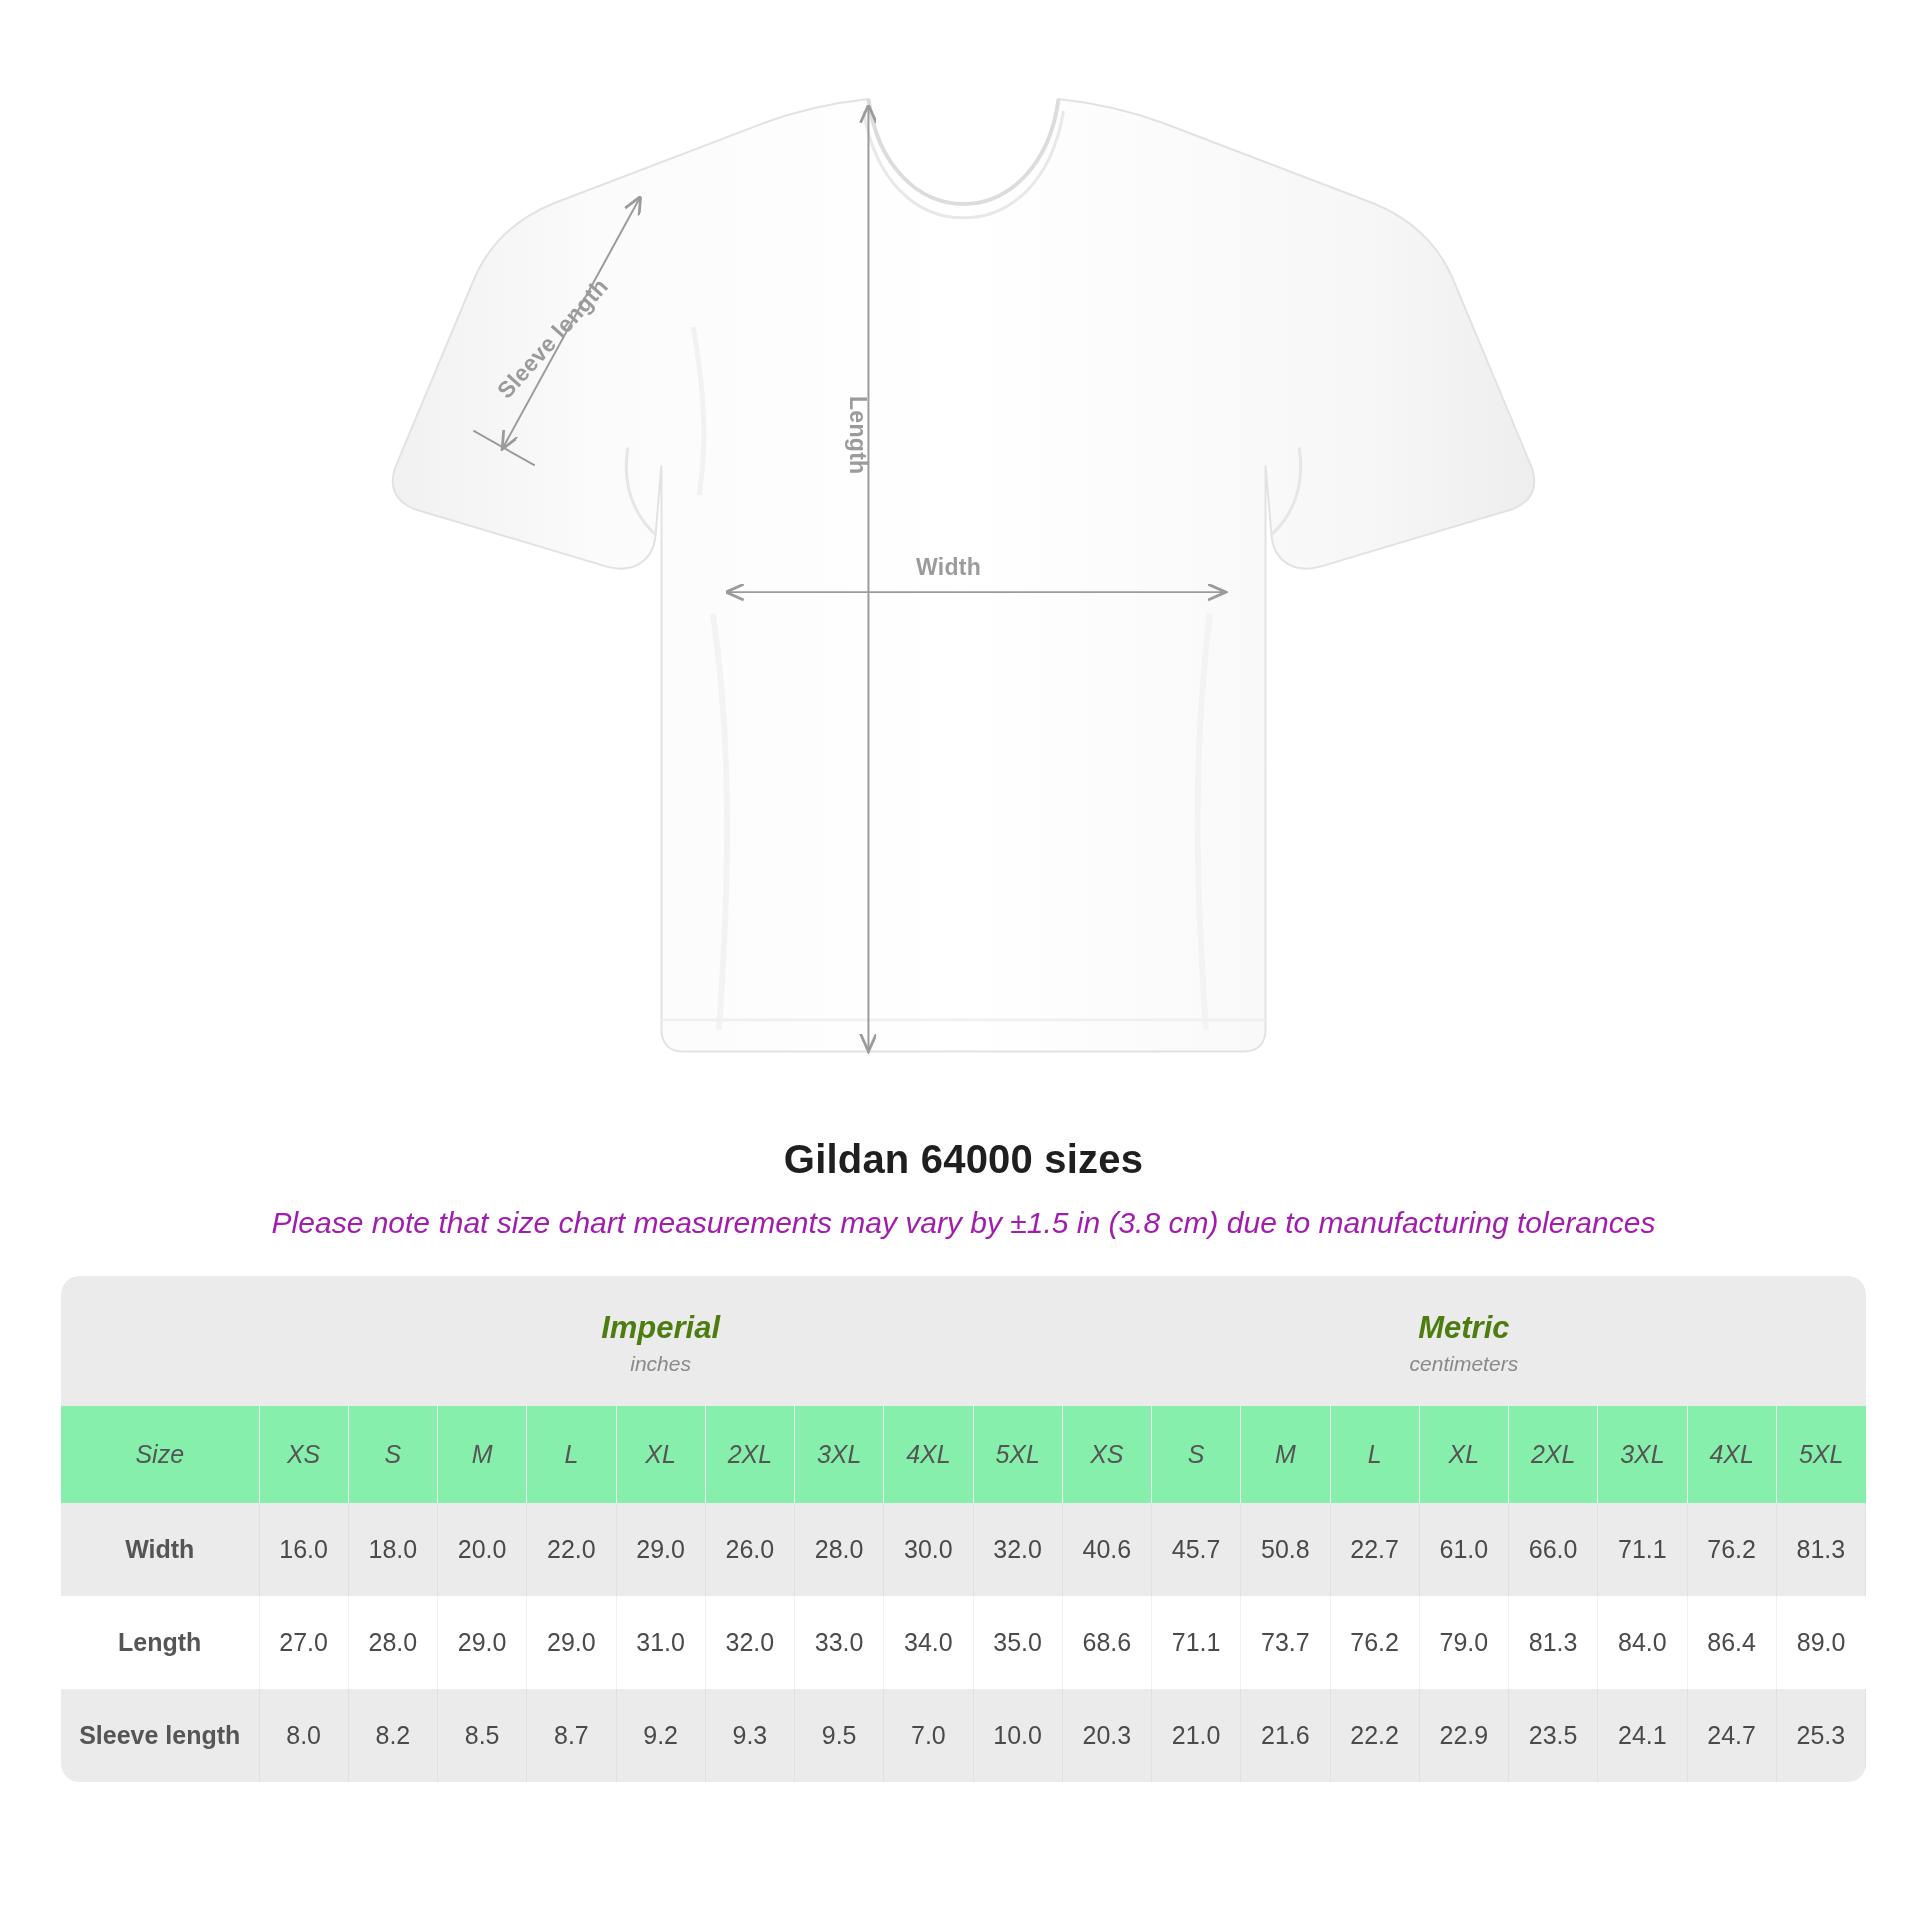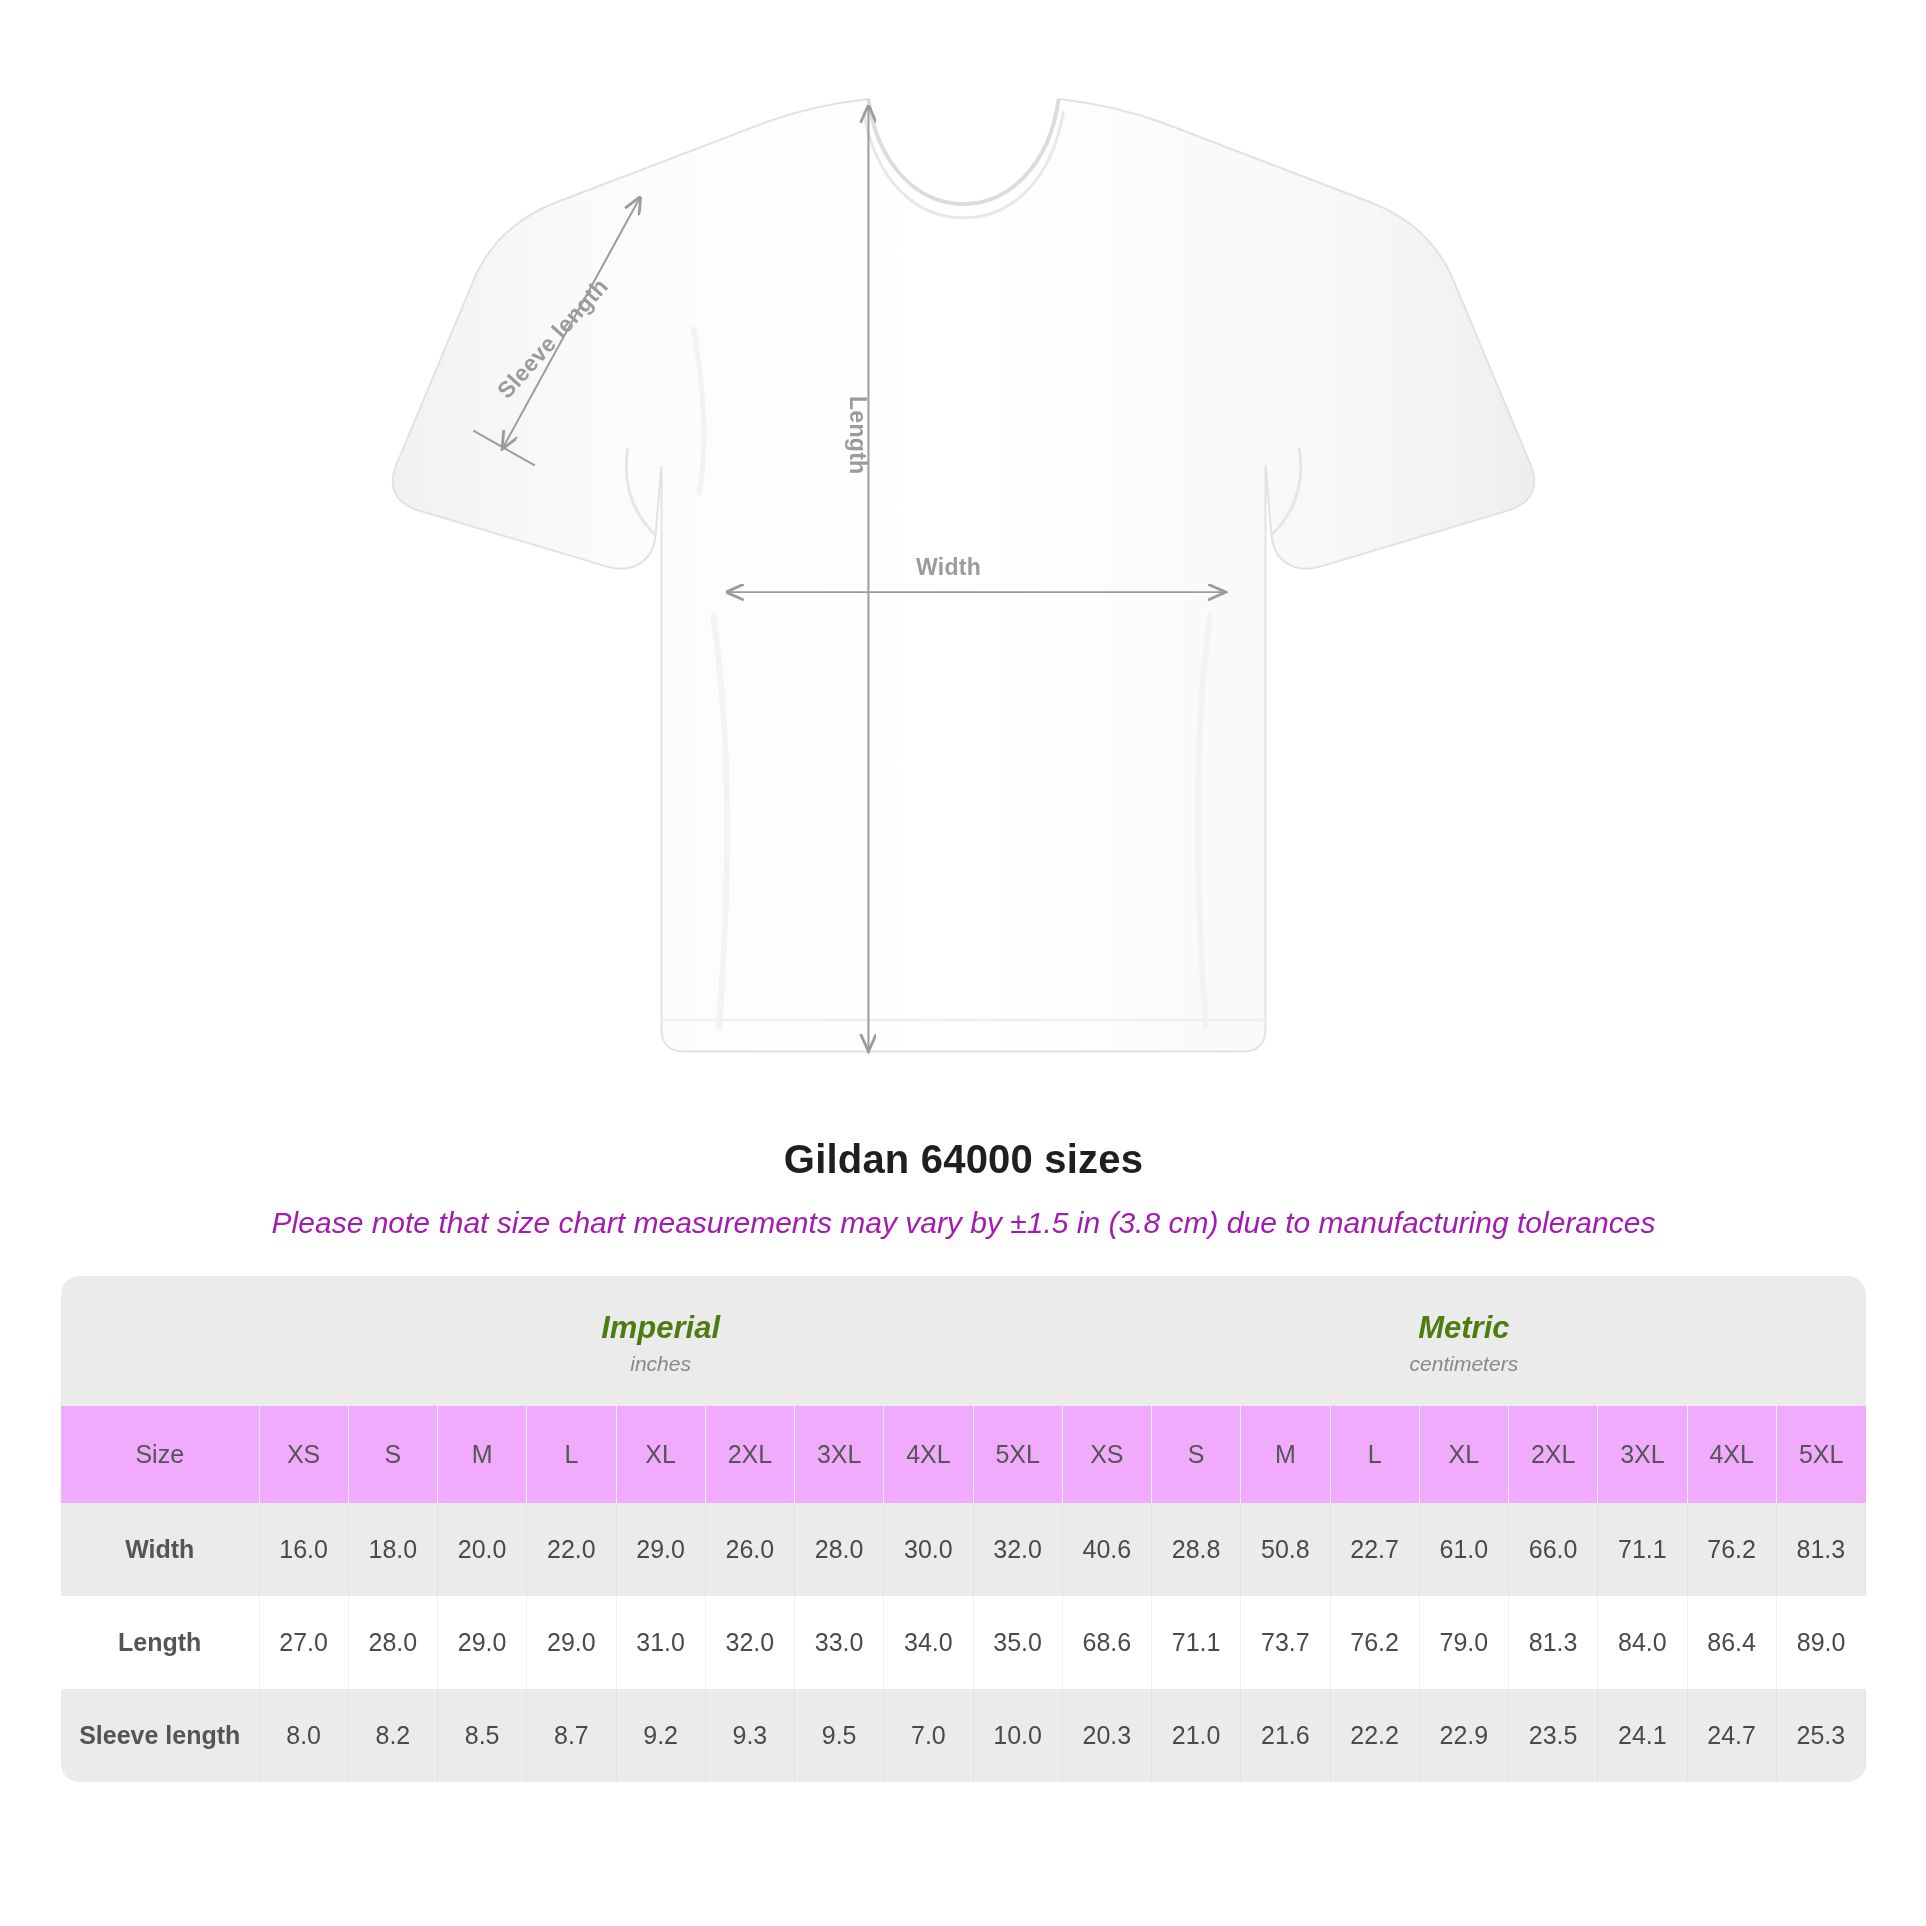--- a/index.html
+++ b/index.html
@@ -116,26 +116,27 @@
   }
   .unit-sub {
     font-size: 21px;
     font-style: italic;
     color: #8a8a8a;
     margin-top: 6px;
   }
 
   
   .head-row td {
-    background: #f0abfc;
+    background: #86efac;
     color: #555555;
     font-weight: bold;
     font-size: 25px;
     padding: 34px 0;
     border-right: 1px solid #f0f0f0;
+    font-style: italic;
   }
   .head-row td:last-child { border-right: none; }
   .head-row td.rowlabel { font-size: 25px; }
 
   .data-row td {
     font-size: 25px;
     color: #4a4a4a;
     padding: 32px 0;
     border-right: 1px solid #f0f0f0;
   }
@@ -283,21 +284,21 @@
           <td>16.0</td>
           <td>18.0</td>
           <td>20.0</td>
           <td>22.0</td>
           <td>29.0</td>
           <td>26.0</td>
           <td>28.0</td>
           <td>30.0</td>
           <td>32.0</td>
           <td>40.6</td>
-          <td>28.8</td>
+          <td>45.7</td>
           <td>50.8</td>
           <td>22.7</td>
           <td>61.0</td>
           <td>66.0</td>
           <td>71.1</td>
           <td>76.2</td>
           <td>81.3</td>
         </tr>
 
         <tr class="data-row plain">

